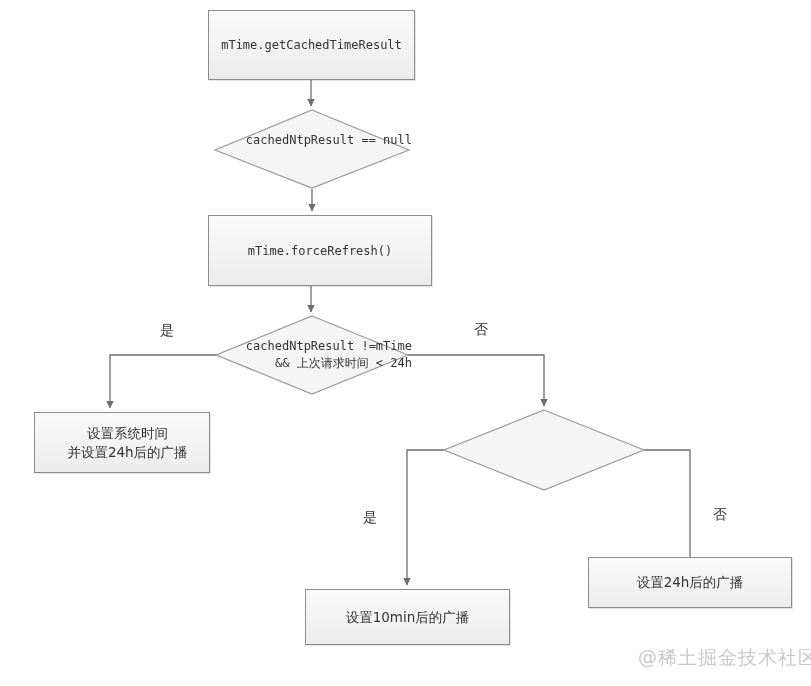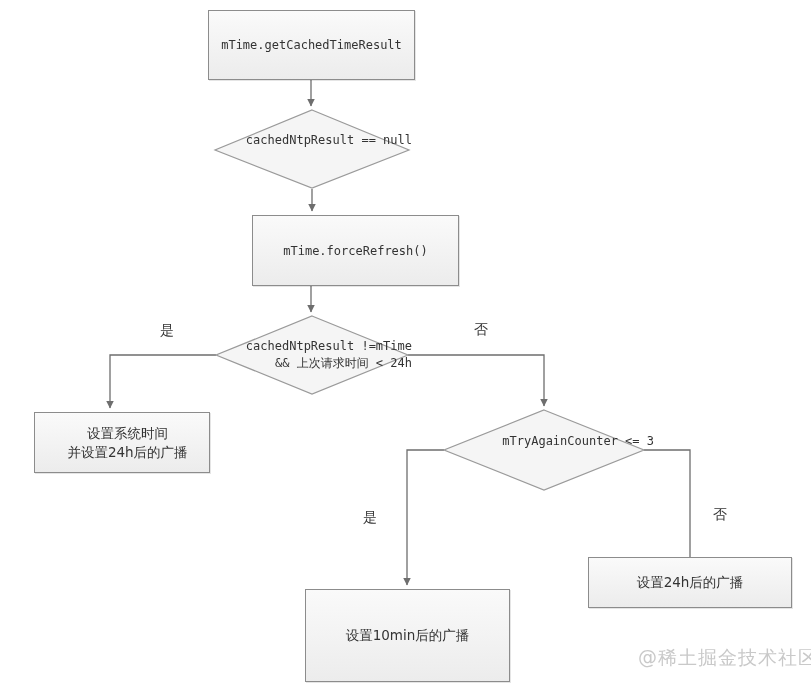--- a/index.html
+++ b/index.html
@@ -92,48 +92,47 @@
 
     <polygon points="312,110 409,150 312,188 215,150" fill="#f5f5f5" stroke="#9a9a9a" stroke-width="1.2"></polygon>
     <polygon points="312,316 408,355 312,394 216,355" fill="#f5f5f5" stroke="#9a9a9a" stroke-width="1.2"></polygon>
     <polygon points="544,410 644,450 544,490 444,450" fill="#f5f5f5" stroke="#9a9a9a" stroke-width="1.2"></polygon>
   </svg>
 
   <div class="node-box" style="left:208px; top:10px; width:207px; height:70px;justify-content:center;">
     <span class="code">mTime.getCachedTimeResult</span>
   </div>
 
-  <div class="node-box" style="left:208px; top:215px; width:207px; height:71px;margin-left:44px;">
+  <div class="node-box" style="left:208px; top:215px; width:224px; height:71px;">
     <span class="code">mTime.forceRefresh()</span>
   </div>
 
   <div class="node-box" style="left:34px; top:412px; width:176px; height:61px;padding-left:11px;">
     <span class="cjk">设置系统时间</span>
     <span class="cjk">并设置24h后的广播</span>
   </div>
 
-  <div class="node-box" style="left:305px; top:589px; width:205px; height:93px;">
+  <div class="node-box" style="left:305px; top:589px; width:205px; height:56px;">
     <span class="cjk">设置10min后的广播</span>
   </div>
 
   <div class="node-box" style="left:588px; top:557px; width:204px; height:51px;">
     <span class="cjk">设置24h后的广播</span>
   </div>
 
   <div class="diamond-label" style="left:212px; top:132px; width:200px;">
     <span class="code">cachedNtpResult == null</span>
   </div>
 
   <div class="diamond-label" style="left:212px; top:338px; width:200px;">
     <span class="code">cachedNtpResult !=mTime</span>
     <span class="code">&amp;&amp; 上次请求时间 &lt; 24h</span>
   </div>
 
   <div class="diamond-label" style="left:434px; top:433px; width:220px;">
-    <span class="code">mTryAgainCounter &lt;= 3</span>
   </div>
 
   <div class="edge-label" style="left:160px; top:322px;">是</div>
   <div class="edge-label" style="left:474px; top:321px;">否</div>
   <div class="edge-label" style="left:363px; top:509px;">是</div>
   <div class="edge-label" style="left:713px; top:506px;">否</div>
 
   <div class="watermark" style="left:638px; top:645px;">@稀土掘金技术社区</div>
 
 </div>

